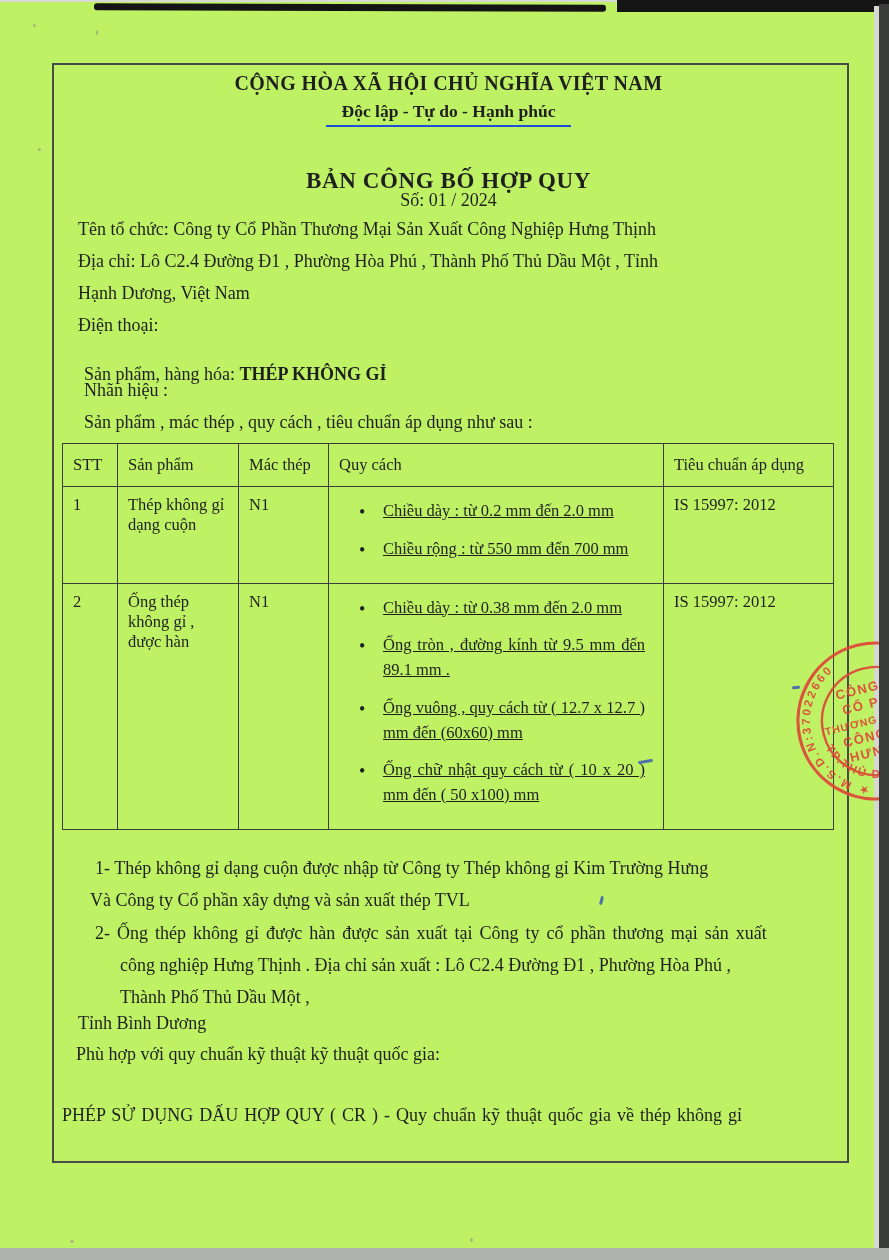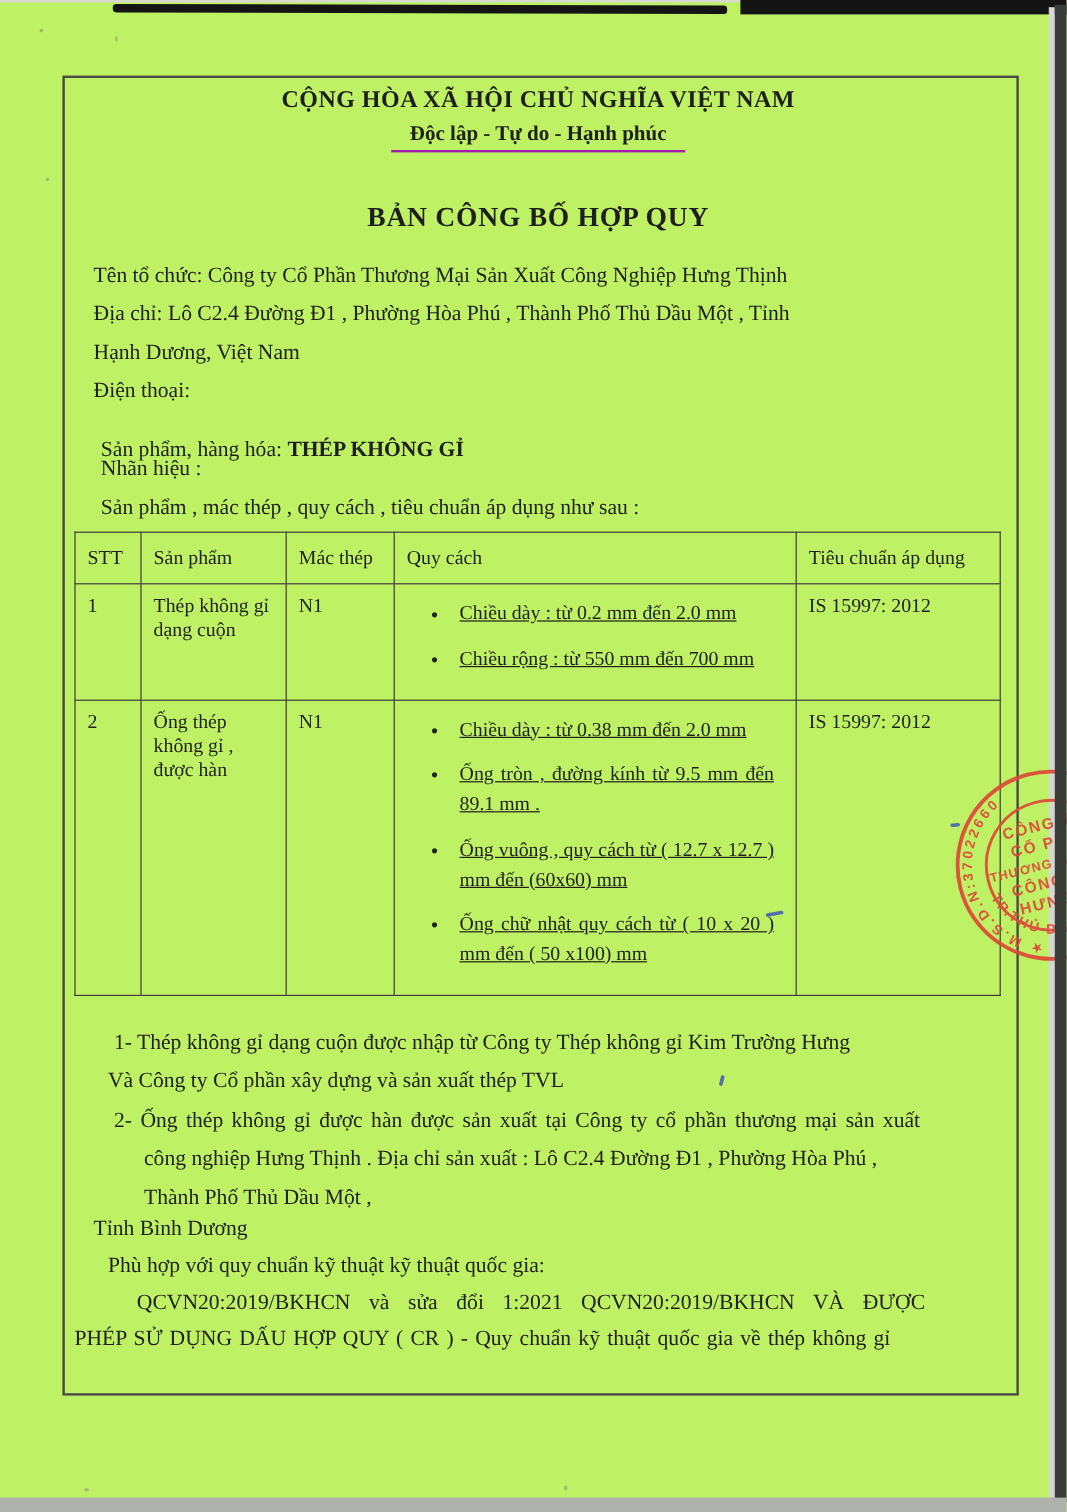--- a/index.html
+++ b/index.html
@@ -18,21 +18,21 @@
   .scan-bottom{position:absolute;left:0;top:1248px;width:889px;height:12px;background:#aeb2ac;z-index:30;}
   .speck{position:absolute;background:#8a8a86;opacity:.55;border-radius:50%;}
   .ink{position:absolute;background:#3350bd;opacity:.8;border-radius:2px;z-index:12;}
 
   
   .doc-box{position:absolute;left:52px;top:63px;width:793px;height:1096px;border:2px solid #4a4a48;}
 
   .center-line{position:absolute;left:52px;width:793px;text-align:center;}
   .natl-title{top:72px;font-size:20px;font-weight:bold;letter-spacing:.4px;}
   .motto-wrap{top:101px;}
-  .motto{display:inline-block;font-size:17.5px;font-weight:bold;border-bottom:2px solid #a21caf;padding:0 16px 3px 16px;}
+  .motto{display:inline-block;font-size:17.5px;font-weight:bold;border-bottom:2px solid #1d4ed8;padding:0 16px 3px 16px;}
   .doc-title{top:168px;font-size:23px;font-weight:bold;letter-spacing:.6px;}
   .doc-number{top:190px;font-size:18px;}
 
   .bodyline{position:absolute;font-size:18px;white-space:nowrap;}
   .l-org{left:78px;top:219px;}
   .l-addr1{left:78px;top:251px;text-align:right;}
   .l-addr2{left:78px;top:283px;}
   .l-phone{left:78px;top:315px;}
   .l-product{left:84px;top:364px;}
   .l-brand{left:84px;top:380px;}
@@ -67,21 +67,21 @@
   }
 
   
   .note{position:absolute;font-size:18px;white-space:nowrap;}
   .n1{left:95px;top:858px;}
   .n2{left:90px;top:890px;}
   .n3{left:95px;top:923px;word-spacing:2.5px;}
   .n4{left:120px;top:955px;}
   .n5{left:120px;top:987px;}
   .n6{left:78px;top:1013px;}
-  .n7{left:90px;top:1044px;}
+  .n7{left:76px;top:1044px;}
   .n8{left:114px;top:1075px;word-spacing:11px;}
   .n9{left:62px;top:1105px;word-spacing:1.5px;}
 
   
   .stamp{position:absolute;left:786px;top:631px;z-index:10;opacity:.93;}
   .stamp text{fill:#dd4a38;font-family:"Liberation Sans","DejaVu Sans",sans-serif;}
   .stamp circle{stroke:#dd4a38;fill:none;}
 </style>
 </head>
 <body>
@@ -103,20 +103,21 @@
   <div class="ink" style="left:638px;top:760px;width:15px;height:3px;transform:rotate(-10deg);"></div>
   <div class="ink" style="left:792px;top:686px;width:8px;height:3px;transform:rotate(-6deg);"></div>
 
   <div class="doc-box"></div>
 
   <div class="center-line natl-title">CỘNG HÒA XÃ HỘI CHỦ NGHĨA VIỆT NAM</div>
   <div class="center-line motto-wrap">
     <span class="motto">Độc lập - Tự do - Hạnh phúc</span>
   </div>
   <div class="center-line doc-title">BẢN CÔNG BỐ HỢP QUY</div>
+  <div class="center-line doc-number">Số: 01 / 2024</div>
 
   <div class="bodyline l-org">Tên tổ chức: Công ty Cổ Phần Thương Mại Sản Xuất Công Nghiệp Hưng Thịnh</div>
   <div class="bodyline l-addr1">Địa chỉ: Lô C2.4 Đường Đ1 , Phường Hòa Phú , Thành Phố Thủ Dầu Một , Tỉnh</div>
   <div class="bodyline l-addr2">Hạnh Dương, Việt Nam</div>
   <div class="bodyline l-phone">Điện thoại:</div>
   <div class="bodyline l-product"><span>Sản phẩm, hàng hóa: </span><span class="bold">THÉP KHÔNG GỈ</span></div>
   <div class="bodyline l-brand">Nhãn hiệu :</div>
   <div class="bodyline l-intro">Sản phẩm , mác thép , quy cách , tiêu chuẩn áp dụng như sau :</div>
 
   <table class="spec">
@@ -164,21 +165,20 @@
   </tbody>
     </table>
 
   <div class="note n1">1-  Thép không gỉ dạng cuộn được nhập từ Công ty Thép không gỉ Kim Trường Hưng</div>
   <div class="note n2">Và Công ty Cổ phần xây dựng và sản xuất thép TVL</div>
   <div class="note n3">2-  Ống thép không gỉ được hàn được sản xuất tại Công ty cổ phần thương mại sản xuất</div>
   <div class="note n4">công nghiệp Hưng Thịnh . Địa chỉ sản xuất : Lô C2.4 Đường Đ1 , Phường Hòa Phú ,</div>
   <div class="note n5">Thành Phố Thủ Dầu Một ,</div>
   <div class="note n6">Tỉnh Bình Dương</div>
   <div class="note n7">Phù hợp với quy chuẩn kỹ thuật kỹ thuật quốc gia:</div>
-  <div class="note n8">QCVN20:2019/BKHCN và sửa đổi 1:2021 QCVN20:2019/BKHCN VÀ ĐƯỢC</div>
   <div class="note n9">PHÉP SỬ DỤNG DẤU HỢP QUY ( CR ) -  Quy chuẩn kỹ thuật quốc gia về thép không gỉ</div>
 
   <svg class="stamp" width="180" height="180" viewBox="0 0 180 180">
     <g transform="rotate(-14 90 90)">
       <circle cx="90" cy="90" r="78" stroke-width="3.2"></circle>
       <circle cx="90" cy="90" r="54" stroke-width="2.4"></circle>
       <path id="arcTop" d="M 90,156 A 66 66 0 0 1 24,90 A 66 66 0 0 1 90,24 A 66 66 0 0 1 156,90 A 66 66 0 0 1 90,156" fill="none"></path>
       <path id="arcBottom" d="M 33,90 A 57 57 0 0 0 147,90" fill="none"></path>
       <text font-size="11.5" font-weight="bold" letter-spacing="2.4">
         <textPath href="#arcTop" startOffset="22">★ M.S.D.N:37022660</textPath>

